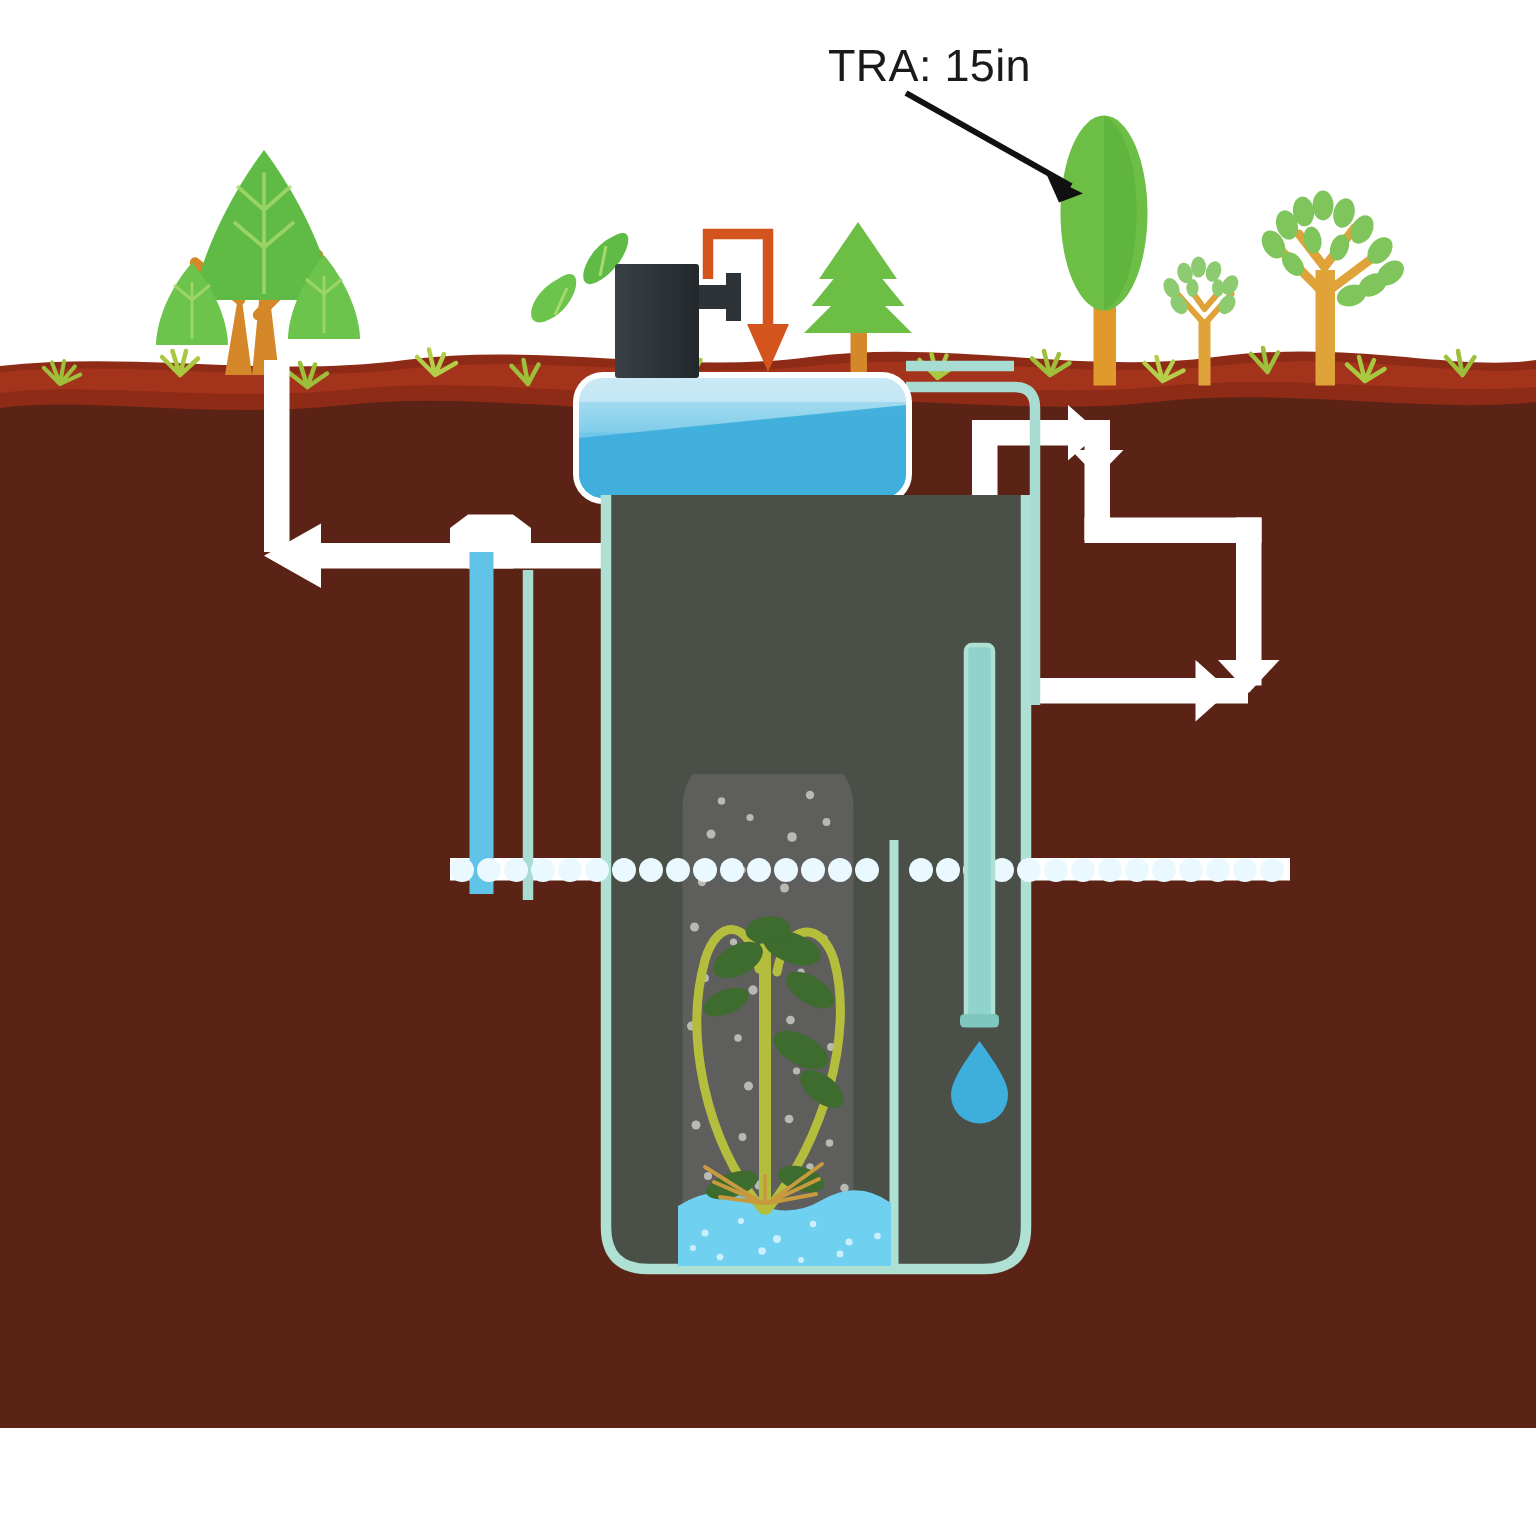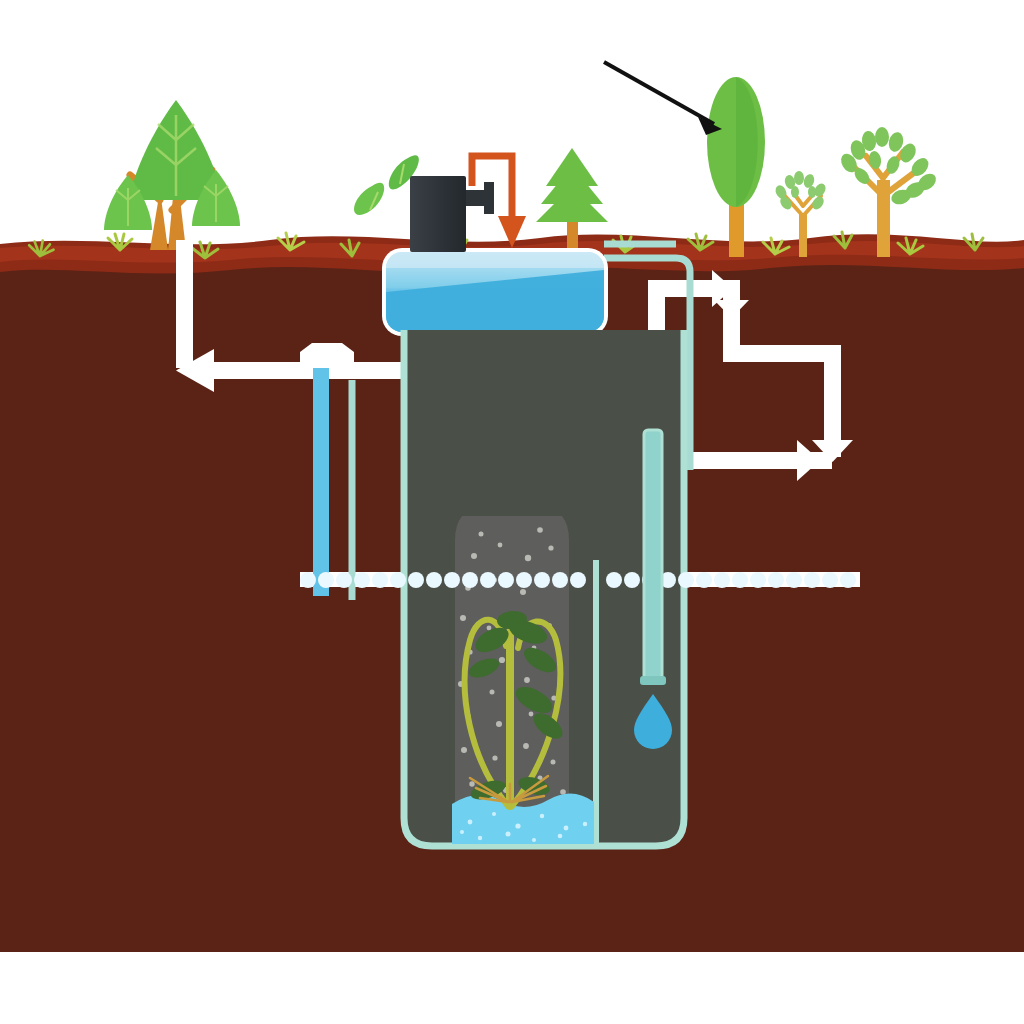--- a/index.html
+++ b/index.html
@@ -370,14 +370,15 @@
 
     <g>
       <rect x="644" y="430" width="18" height="250" rx="4" fill="#8FD3CC" stroke="#AEE0D4" stroke-width="3"></rect>
       <rect x="640" y="676" width="26" height="9" rx="3" fill="#7FC6BE"></rect>
       <path d="M653,694 C 666,712 672,722 672,730 a19,19 0 0 1 -38,0
                c0,-8 6,-18 19,-36 Z" fill="#3EAEDC"></path>
     </g>
 
   </svg>
 
+  <div class="lbl" id="tra-label">TRA: 15in</div>
 
 </div>
 
 </body></html>

